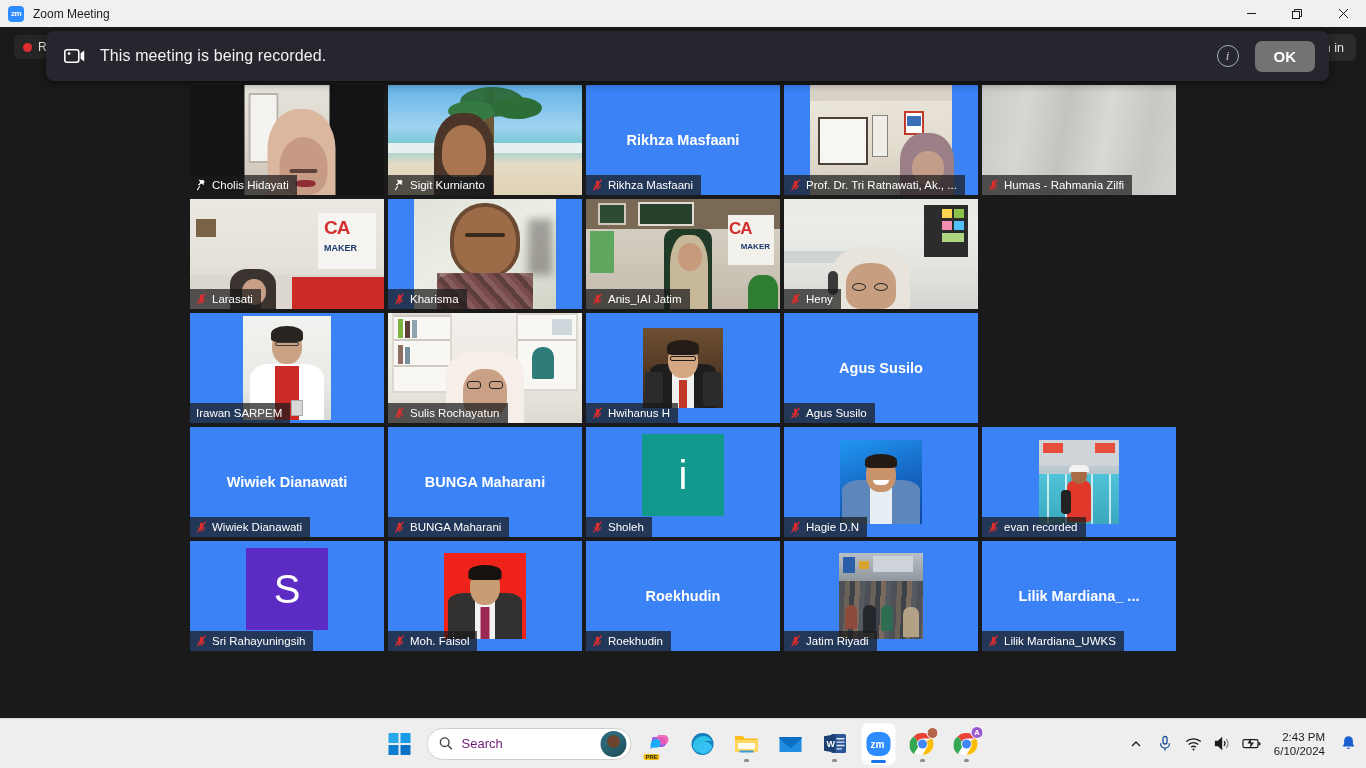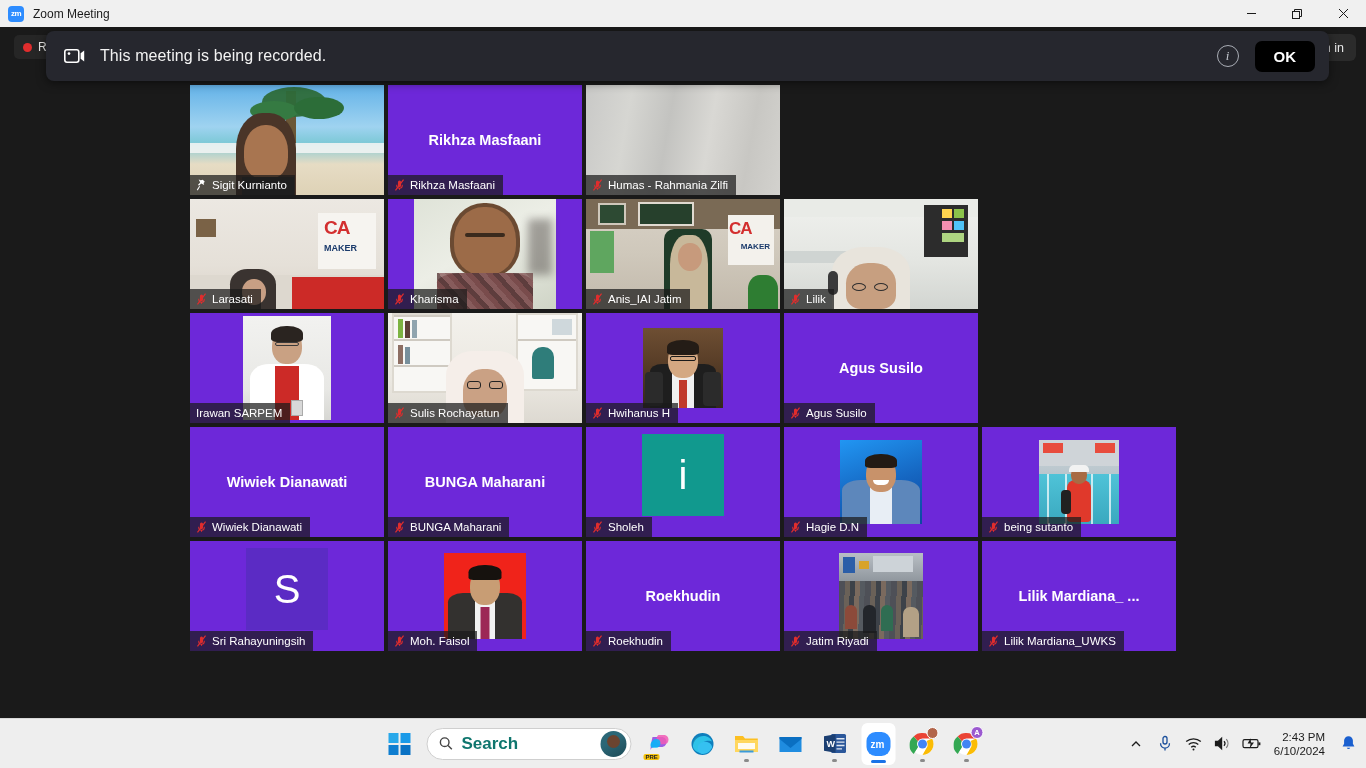--- a/index.html
+++ b/index.html
@@ -66,40 +66,40 @@
   }
   .rec-banner .spacer { flex:1; }
   .info-icon {
     width:22px; height:22px; border-radius:50%;
     border:1.6px solid #a9adb5; color:#c4c8cf;
     display:flex; align-items:center; justify-content:center;
     font-size:13px; font-style:italic; font-family:"Liberation Serif", serif;
     margin-right:16px;
   }
   .btn-ok {
-    background:#000000; color:#fff; border:none; border-radius:7px;
+    background:#737373; color:#fff; border:none; border-radius:7px;
     height:31px; padding:0 19px; font-size:15px; font-weight:bold;
     font-family:"Liberation Sans", sans-serif; cursor:pointer;
   }
   .btn-leave {
     margin-left:12px; background:transparent; color:#fff;
     border:1.6px solid #8a8f99; border-radius:7px;
     height:33px; padding:0 15px; font-size:15px; font-weight:bold;
     font-family:"Liberation Sans", sans-serif; cursor:pointer;
   }
 
   
   .gallery {
     position:absolute; top:58px; left:190px;
     width:986px;
   }
   .grid-row { display:flex; gap:4px; margin-bottom:4px; }
   .tile {
     position:relative; width:194px; height:110px;
-    background:#6d28d9; overflow:hidden; flex:none;
+    background:#3b82f6; overflow:hidden; flex:none;
   }
   .tile.active { outline:3px solid #d4e157; outline-offset:-3px; }
 
   
   .vid { position:absolute; inset:0; }
   
   .vid.center {
     left:50%; transform:translateX(-50%);
     width:85px; height:110px; top:0;
   }
@@ -159,21 +159,21 @@
   .win-logo i:nth-child(1){background:#28a8ea;}
   .win-logo i:nth-child(2){background:#1a9ae8;}
   .win-logo i:nth-child(3){background:#0f7ed0;}
   .win-logo i:nth-child(4){background:#0a72c4;}
 
   .searchbox {
     width:205px; height:32px; border-radius:17px; background:#ffffff;
     border:1px solid #cfcfcf; display:flex; align-items:center;
     padding:0 4px 0 11px; gap:8px; position:relative;
   }
-  .searchbox .ph { font-size:17px; color:#0f766e; flex:1;font-weight:bold; }
+  .searchbox .ph { font-size:13px; color:#701a75; flex:1; }
   .search-avatar {
     width:26px; height:26px; border-radius:50%;
     background:linear-gradient(150deg,#2b6777 40%,#1d4a56);
     position:relative; overflow:hidden; flex:none;
   }
   .search-avatar::after {
     content:""; position:absolute; left:50%; top:4px; transform:translateX(-50%);
     width:13px; height:13px; border-radius:50%; background:#6b4430;
   }
 
@@ -244,20 +244,37 @@
     <span class="msg">This meeting is being recorded.</span>
     <span class="spacer"></span>
     <span class="info-icon">i</span>
     <button class="btn-ok">OK</button>
   </div>
 
   <div class="gallery">
 
     <div class="grid-row">
 
+      <div class="tile active">
+        <div class="vid" style="background:#141414"></div>
+        <div class="vid center" style="background:linear-gradient(170deg,#e9e6df 0%,#ded9d0 40%,#c9bdb0 100%)">
+          <div style="position:absolute;left:4px;top:8px;width:30px;height:70px;background:#f4f3f0;border:2px solid #b9b4ab"></div>
+          <div style="position:absolute;right:-6px;bottom:0;width:68px;height:86px;border-radius:46% 46% 0 0;background:#dcb79f"></div>
+          <div style="position:absolute;right:2px;bottom:0;width:48px;height:58px;border-radius:50% 50% 38% 38%;background:#c79a84"></div>
+          <div style="position:absolute;right:12px;bottom:22px;width:28px;height:4px;background:#5d4036;border-radius:2px"></div>
+          <div style="position:absolute;right:14px;bottom:8px;width:20px;height:7px;background:#8e2b34;border-radius:40%"></div>
+        </div>
+        <div class="namebar">
+          <svg class="ic" viewBox="0 0 12 14">
+            <path d="M7.4 1.2 L9.6 3.4 L8.3 4.7 L8.9 7.1 L5.6 5.4 L3.3 7.8 L2.2 6.7 L4.6 4.4 L2.9 1.1 L5.3 1.7 Z" fill="#ffffff"></path>
+            <path d="M4 8.4 L1.4 12.6" stroke="#ffffff" stroke-width="1.1"></path>
+          </svg>
+          <span class="label">Cholis Hidayati</span>
+        </div>
+      </div>
 
       <div class="tile">
         <div class="vid" style="background:linear-gradient(180deg,#63b2e8 0%,#9fd3f0 38%,#7ec9d8 52%,#e6dcc4 72%,#ded2b6 100%)">
           <div style="position:absolute;left:96px;top:6px;width:10px;height:66px;background:#6b5736"></div>
           <div style="position:absolute;left:72px;top:2px;width:64px;height:30px;border-radius:50%;background:#2e6b3a;opacity:.95"></div>
           <div style="position:absolute;left:60px;top:16px;width:48px;height:20px;border-radius:50%;background:#357a42"></div>
           <div style="position:absolute;left:104px;top:12px;width:50px;height:22px;border-radius:50%;background:#2c6d38"></div>
           <div style="position:absolute;left:0;top:58px;width:194px;height:10px;background:#f4f6f4;opacity:.85"></div>
           <div style="position:absolute;left:46px;top:28px;width:60px;height:82px;border-radius:44% 44% 0 0;background:#4a3528"></div>
           <div style="position:absolute;left:54px;top:40px;width:44px;height:54px;border-radius:48% 48% 40% 40%;background:#a87550"></div>
@@ -278,20 +295,40 @@
           <svg class="ic" viewBox="0 0 12 14">
             <path d="M6 2.2a1.7 1.7 0 011.7 1.7v3.6A1.7 1.7 0 016 9.2a1.7 1.7 0 01-1.7-1.7V3.9A1.7 1.7 0 016 2.2z" fill="#e02d2d"></path>
             <path d="M3 6.8v.7a3 3 0 006 0v-.7" stroke="#e02d2d" stroke-width="1.1" fill="none"></path>
             <path d="M6 10.2v2" stroke="#e02d2d" stroke-width="1.1"></path>
             <path d="M10.4 1.2L1.6 12.8" stroke="#e02d2d" stroke-width="1.3"></path>
           </svg>
           <span class="label">Rikhza Masfaani</span>
         </div>
       </div>
 
+      <div class="tile">
+        <div class="vid wide-center" style="background:linear-gradient(175deg,#ece7dc 0%,#e3ddd0 55%,#cdc5b6 100%)">
+          <div style="position:absolute;left:0;top:0;width:142px;height:16px;background:#d9d3c6"></div>
+          <div style="position:absolute;left:8px;top:32px;width:50px;height:48px;background:#f7f6f2;border:2px solid #4a4238"></div>
+          <div style="position:absolute;left:62px;top:30px;width:16px;height:42px;background:#efeee9;border:1px solid #8a8278"></div>
+          <div style="position:absolute;right:28px;top:26px;width:20px;height:24px;background:#ffffff;border:2px solid #c0392b"></div>
+          <div style="position:absolute;right:31px;top:31px;width:14px;height:10px;background:#3a6fb5"></div>
+          <div style="position:absolute;right:-2px;bottom:0;width:54px;height:62px;border-radius:44% 44% 0 0;background:#9a7f86"></div>
+          <div style="position:absolute;right:8px;bottom:10px;width:32px;height:34px;border-radius:48%;background:#c49d8a"></div>
+        </div>
+        <div class="namebar">
+          <svg class="ic" viewBox="0 0 12 14">
+            <path d="M6 2.2a1.7 1.7 0 011.7 1.7v3.6A1.7 1.7 0 016 9.2a1.7 1.7 0 01-1.7-1.7V3.9A1.7 1.7 0 016 2.2z" fill="#e02d2d"></path>
+            <path d="M3 6.8v.7a3 3 0 006 0v-.7" stroke="#e02d2d" stroke-width="1.1" fill="none"></path>
+            <path d="M6 10.2v2" stroke="#e02d2d" stroke-width="1.1"></path>
+            <path d="M10.4 1.2L1.6 12.8" stroke="#e02d2d" stroke-width="1.3"></path>
+          </svg>
+          <span class="label">Prof. Dr. Tri Ratnawati, Ak., ...</span>
+        </div>
+      </div>
 
       <div class="tile">
         <div class="vid" style="background:linear-gradient(100deg,#c9c9c7 0%,#d6d6d2 22%,#c3c3c0 42%,#d9d8d4 62%,#c8c7c3 82%,#d3d2ce 100%)"></div>
         <div class="namebar">
           <svg class="ic" viewBox="0 0 12 14">
             <path d="M6 2.2a1.7 1.7 0 011.7 1.7v3.6A1.7 1.7 0 016 9.2a1.7 1.7 0 01-1.7-1.7V3.9A1.7 1.7 0 016 2.2z" fill="#e02d2d"></path>
             <path d="M3 6.8v.7a3 3 0 006 0v-.7" stroke="#e02d2d" stroke-width="1.1" fill="none"></path>
             <path d="M6 10.2v2" stroke="#e02d2d" stroke-width="1.1"></path>
             <path d="M10.4 1.2L1.6 12.8" stroke="#e02d2d" stroke-width="1.3"></path>
           </svg>
@@ -385,21 +422,21 @@
           <div style="position:absolute;left:90px;bottom:18px;width:14px;height:8px;border:1.5px solid #2d2d2d;border-radius:50%"></div>
           <div style="position:absolute;left:44px;bottom:14px;width:10px;height:24px;background:#3a3a3a;border-radius:5px"></div>
         </div>
         <div class="namebar">
           <svg class="ic" viewBox="0 0 12 14">
             <path d="M6 2.2a1.7 1.7 0 011.7 1.7v3.6A1.7 1.7 0 016 9.2a1.7 1.7 0 01-1.7-1.7V3.9A1.7 1.7 0 016 2.2z" fill="#e02d2d"></path>
             <path d="M3 6.8v.7a3 3 0 006 0v-.7" stroke="#e02d2d" stroke-width="1.1" fill="none"></path>
             <path d="M6 10.2v2" stroke="#e02d2d" stroke-width="1.1"></path>
             <path d="M10.4 1.2L1.6 12.8" stroke="#e02d2d" stroke-width="1.3"></path>
           </svg>
-          <span class="label">Lilik</span>
+          <span class="label">Heny</span>
         </div>
       </div>
 
     </div>
 
     <div class="grid-row">
 
       <div class="tile">
         <div class="vid portrait" style="background:linear-gradient(180deg,#f2f2f0 0%,#e8e8e5 70%,#d7d7d3 100%);height:104px;top:3px;width:88px">
           <div style="position:absolute;left:50%;transform:translateX(-50%);top:14px;width:30px;height:34px;border-radius:46%;background:#c9a183"></div>
@@ -557,21 +594,21 @@
           <div style="position:absolute;left:50%;transform:translateX(-50%);bottom:52px;width:20px;height:7px;background:#f2f2f2;border-radius:5px 5px 0 0"></div>
           <div style="position:absolute;left:50%;margin-left:-18px;bottom:10px;width:10px;height:24px;background:#212121;border-radius:4px"></div>
         </div>
         <div class="namebar">
           <svg class="ic" viewBox="0 0 12 14">
             <path d="M6 2.2a1.7 1.7 0 011.7 1.7v3.6A1.7 1.7 0 016 9.2a1.7 1.7 0 01-1.7-1.7V3.9A1.7 1.7 0 016 2.2z" fill="#e02d2d"></path>
             <path d="M3 6.8v.7a3 3 0 006 0v-.7" stroke="#e02d2d" stroke-width="1.1" fill="none"></path>
             <path d="M6 10.2v2" stroke="#e02d2d" stroke-width="1.1"></path>
             <path d="M10.4 1.2L1.6 12.8" stroke="#e02d2d" stroke-width="1.3"></path>
           </svg>
-          <span class="label">being sutanto</span>
+          <span class="label">evan recorded</span>
         </div>
       </div>
     </div>
 
     <div class="grid-row">
 
       <div class="tile">
         <div class="avatar-letter" style="background:#5b2bc4">S</div>
         <div class="namebar">
           <svg class="ic" viewBox="0 0 12 14">

